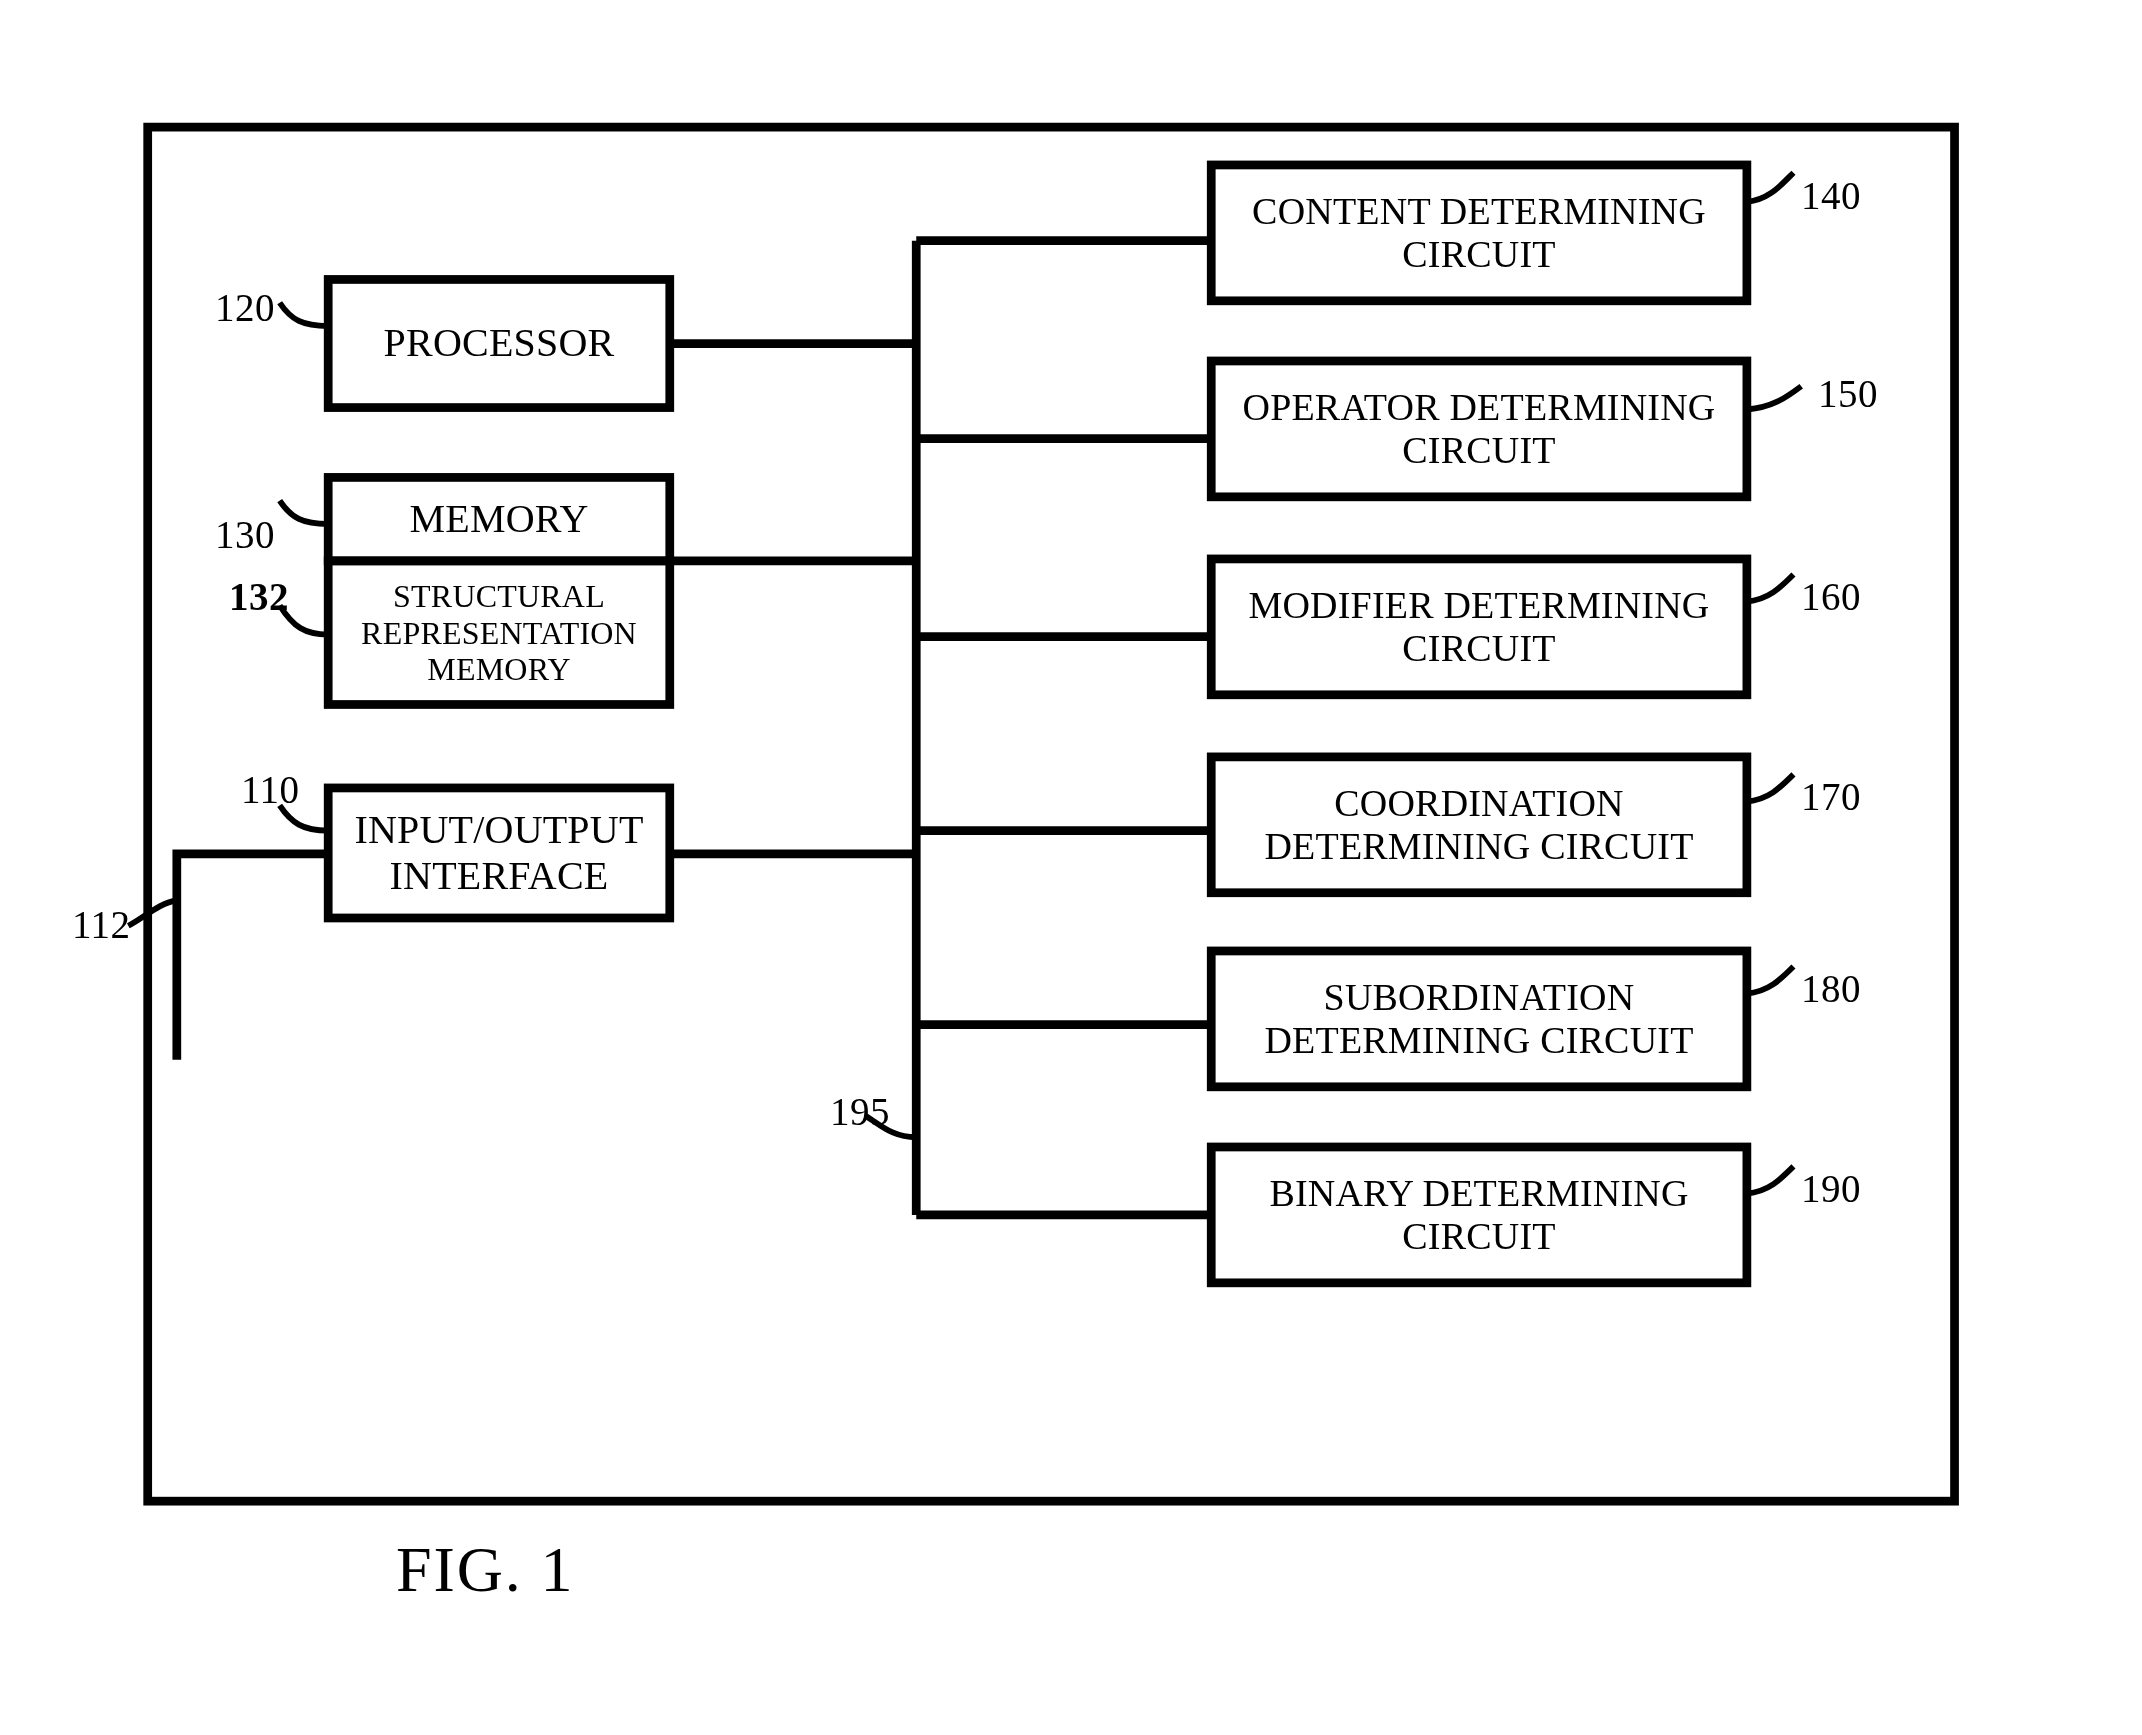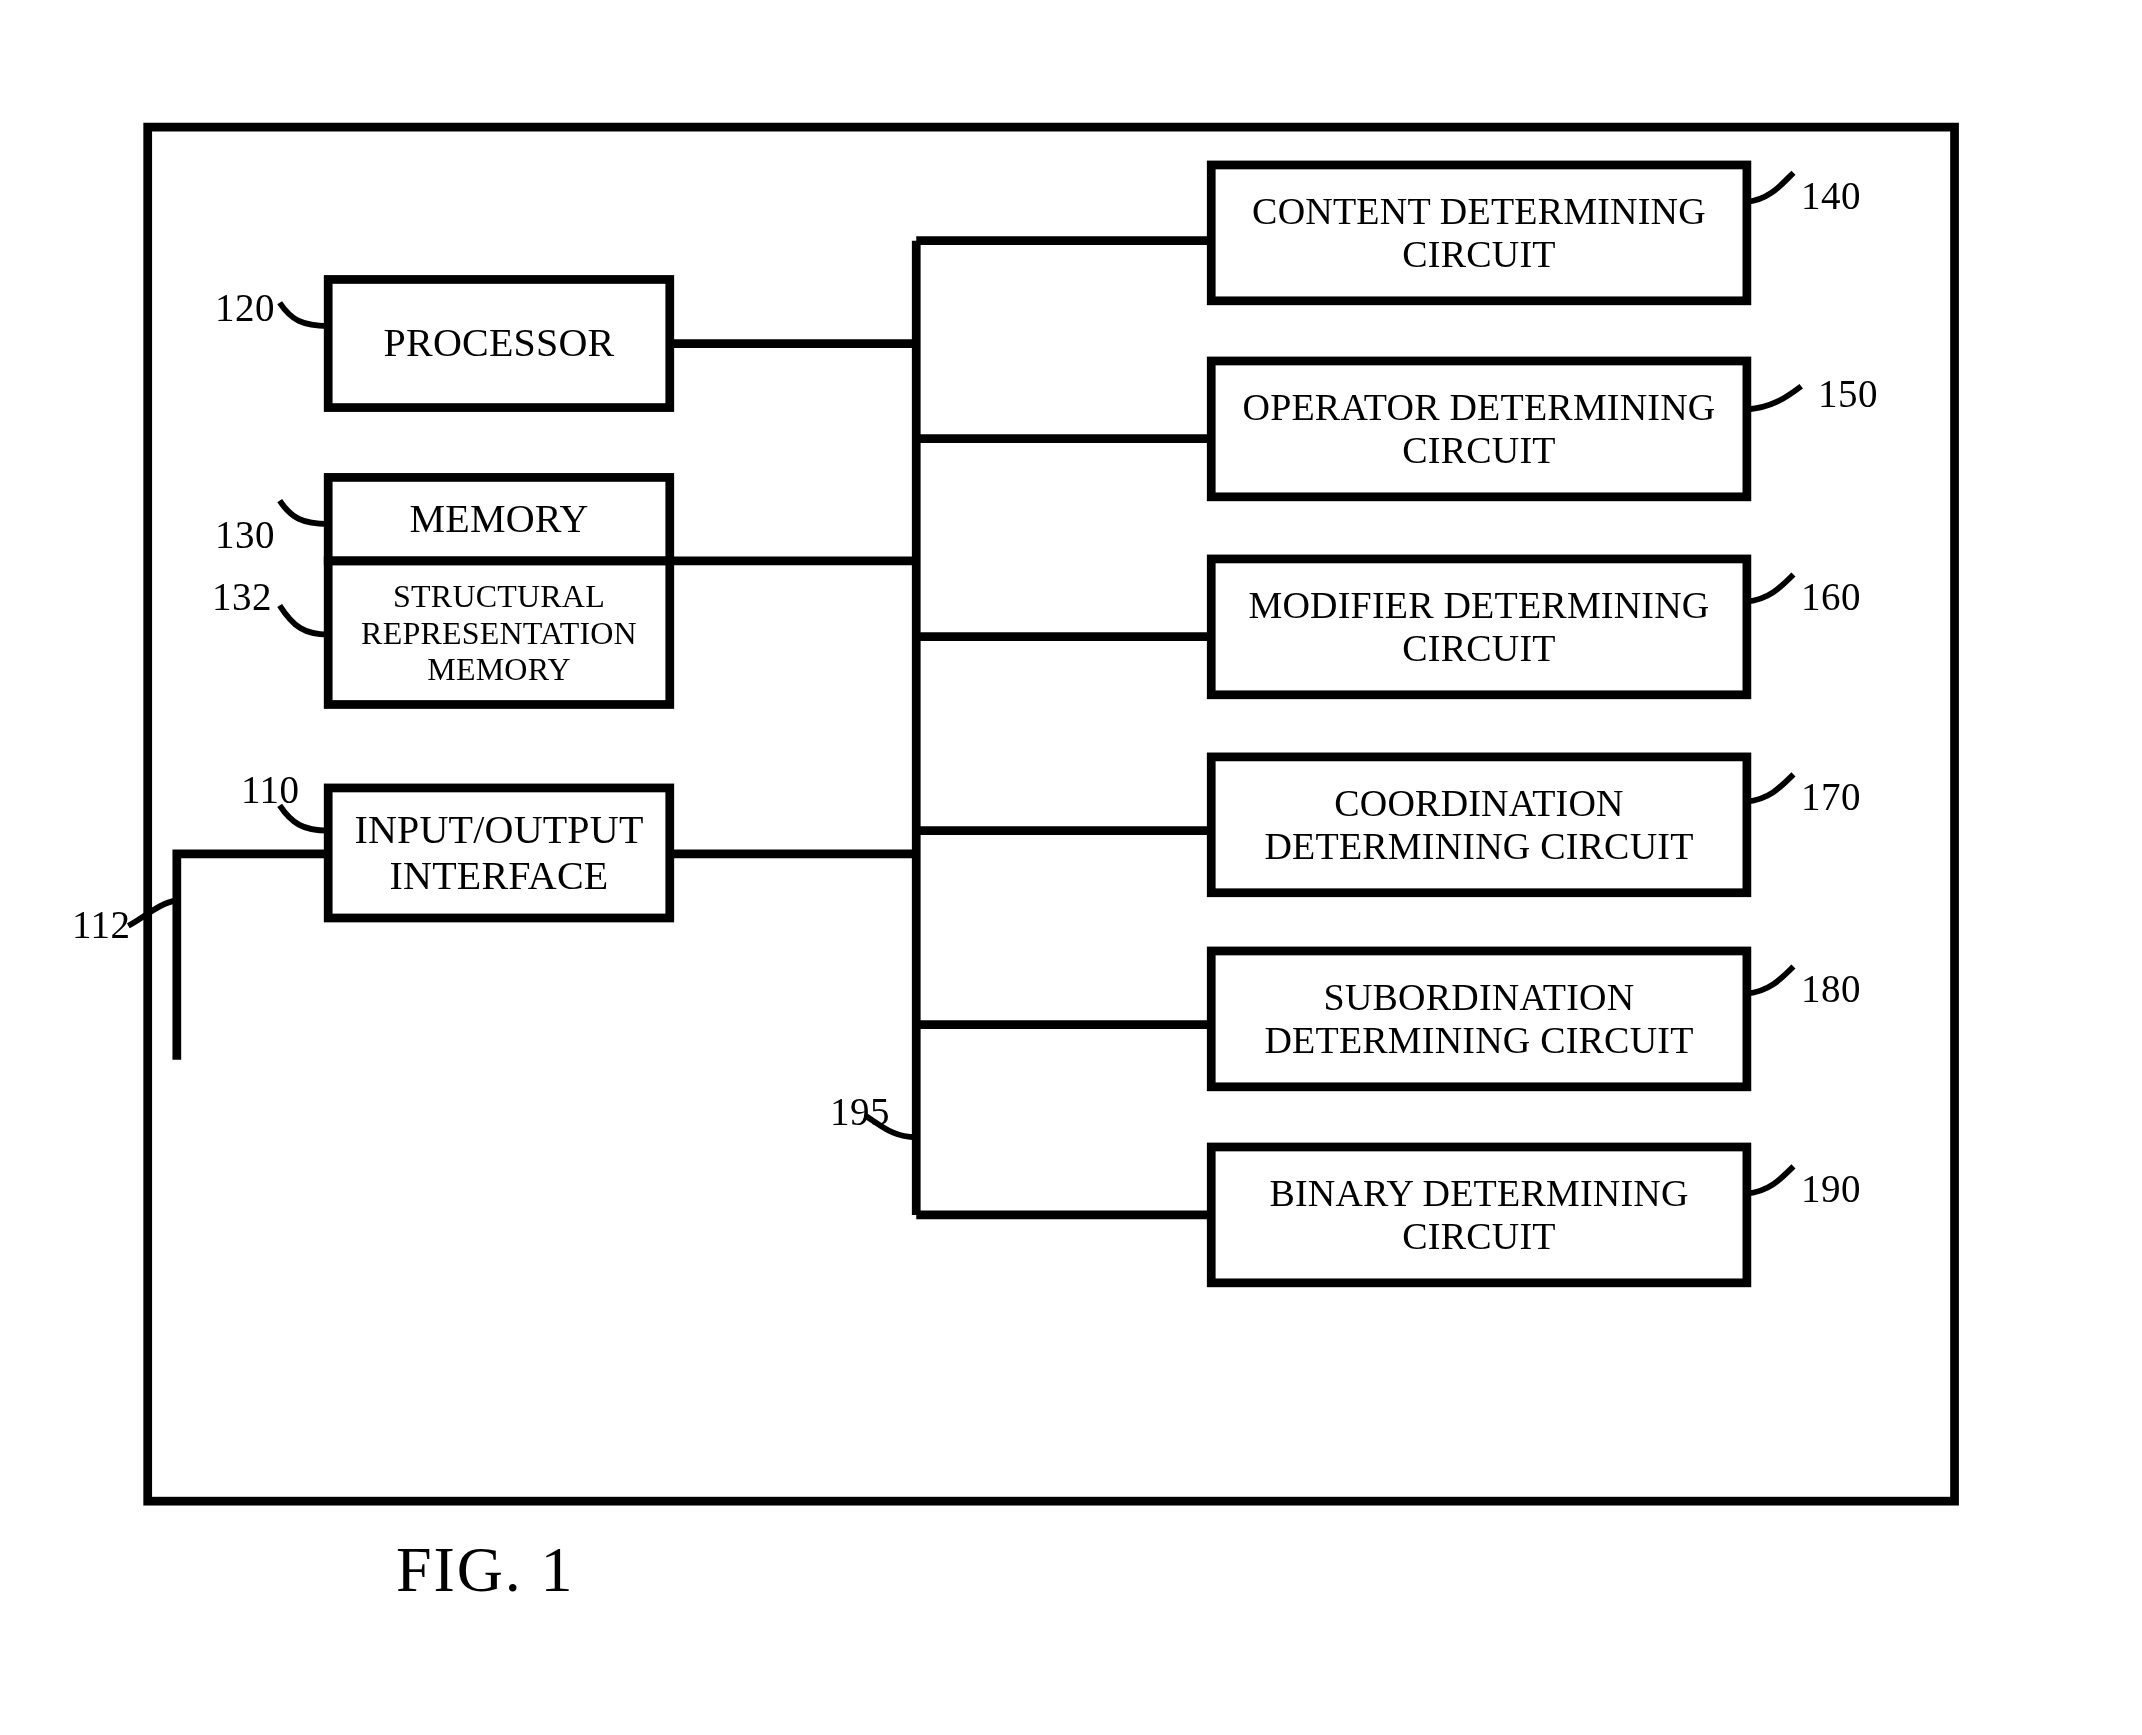--- a/index.html
+++ b/index.html
@@ -118,21 +118,21 @@
   <div class="box-text u-size-md" style="left:1211px; top:559px; width:536px; height:136px;">MODIFIER DETERMINING<br>CIRCUIT</div>
 
   <div class="box-text u-size-md" style="left:1211px; top:757px; width:536px; height:136px;">COORDINATION<br>DETERMINING CIRCUIT</div>
 
   <div class="box-text u-size-md" style="left:1211px; top:951px; width:536px; height:136px;">SUBORDINATION<br>DETERMINING CIRCUIT</div>
 
   <div class="box-text u-size-md" style="left:1211px; top:1147px; width:536px; height:136px;">BINARY DETERMINING<br>CIRCUIT</div>
 
   <div class="ref" style="left:215px; top:285px;">120</div>
   <div class="ref" style="left:215px; top:479px;margin-top:33px;">130</div>
-  <div class="ref" style="left:212px; top:574px;">132</div>
+  <div class="ref" style="left:229px; top:574px;font-weight:bold;">132</div>
   <div class="ref" style="left:221px; top:767px;margin-left:20px;">110</div>
   <div class="ref" style="left:72px; top:902px;">112</div>
   <div class="ref" style="left:809px; top:1089px;margin-left:21px;">195</div>
 
   <div class="ref" style="left:1801px; top:173px;">140</div>
   <div class="ref" style="left:1818px; top:371px;">150</div>
   <div class="ref" style="left:1801px; top:574px;">160</div>
   <div class="ref" style="left:1801px; top:774px;">170</div>
   <div class="ref" style="left:1801px; top:966px;">180</div>
   <div class="ref" style="left:1801px; top:1166px;">190</div>

